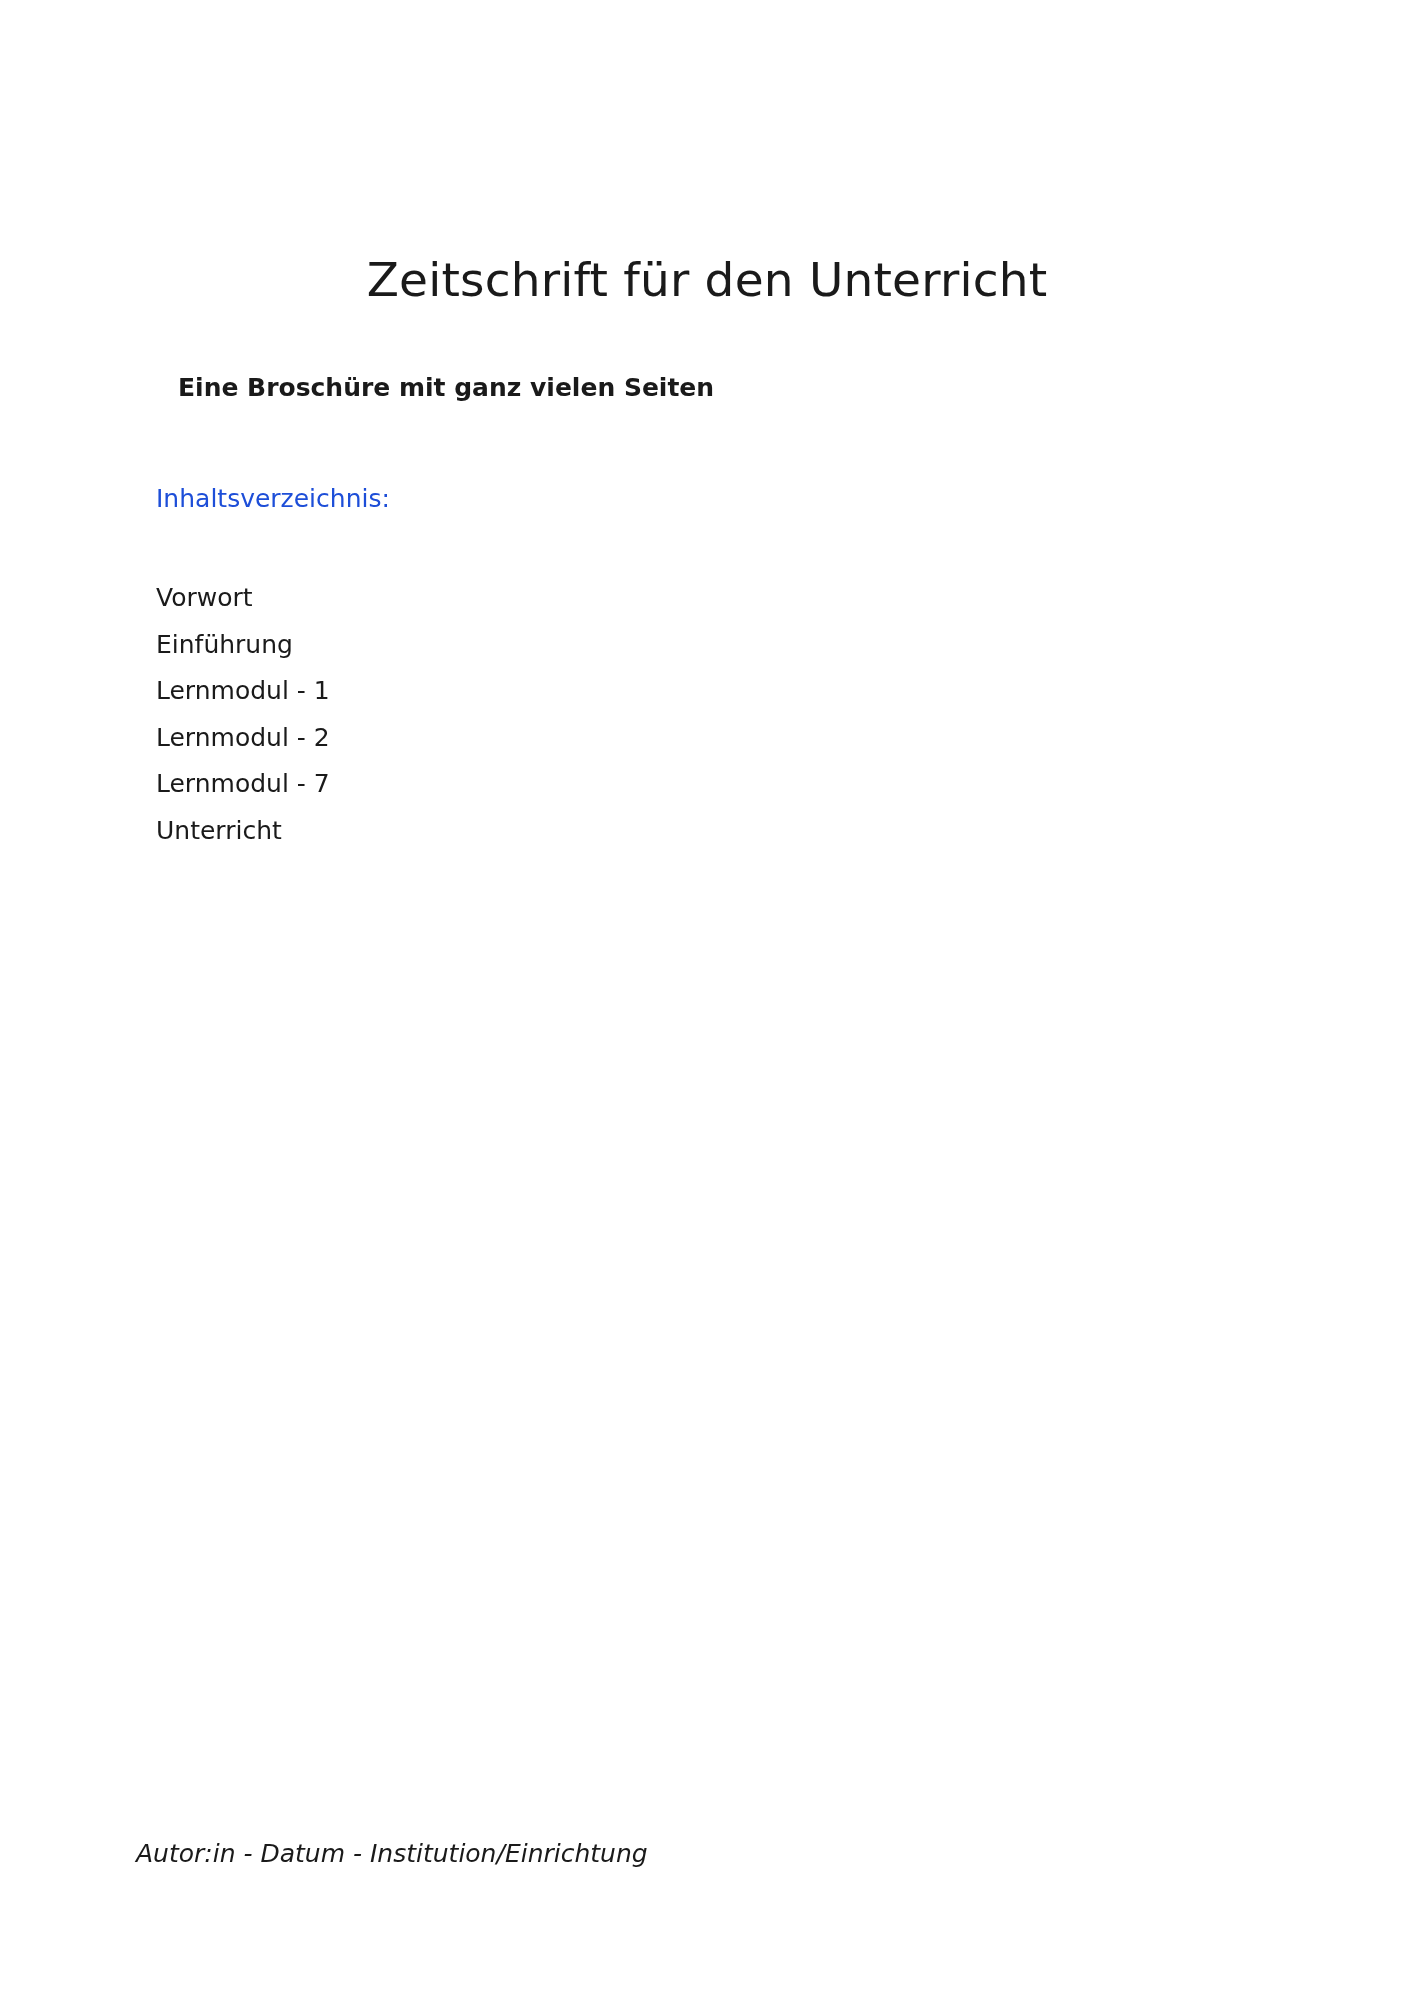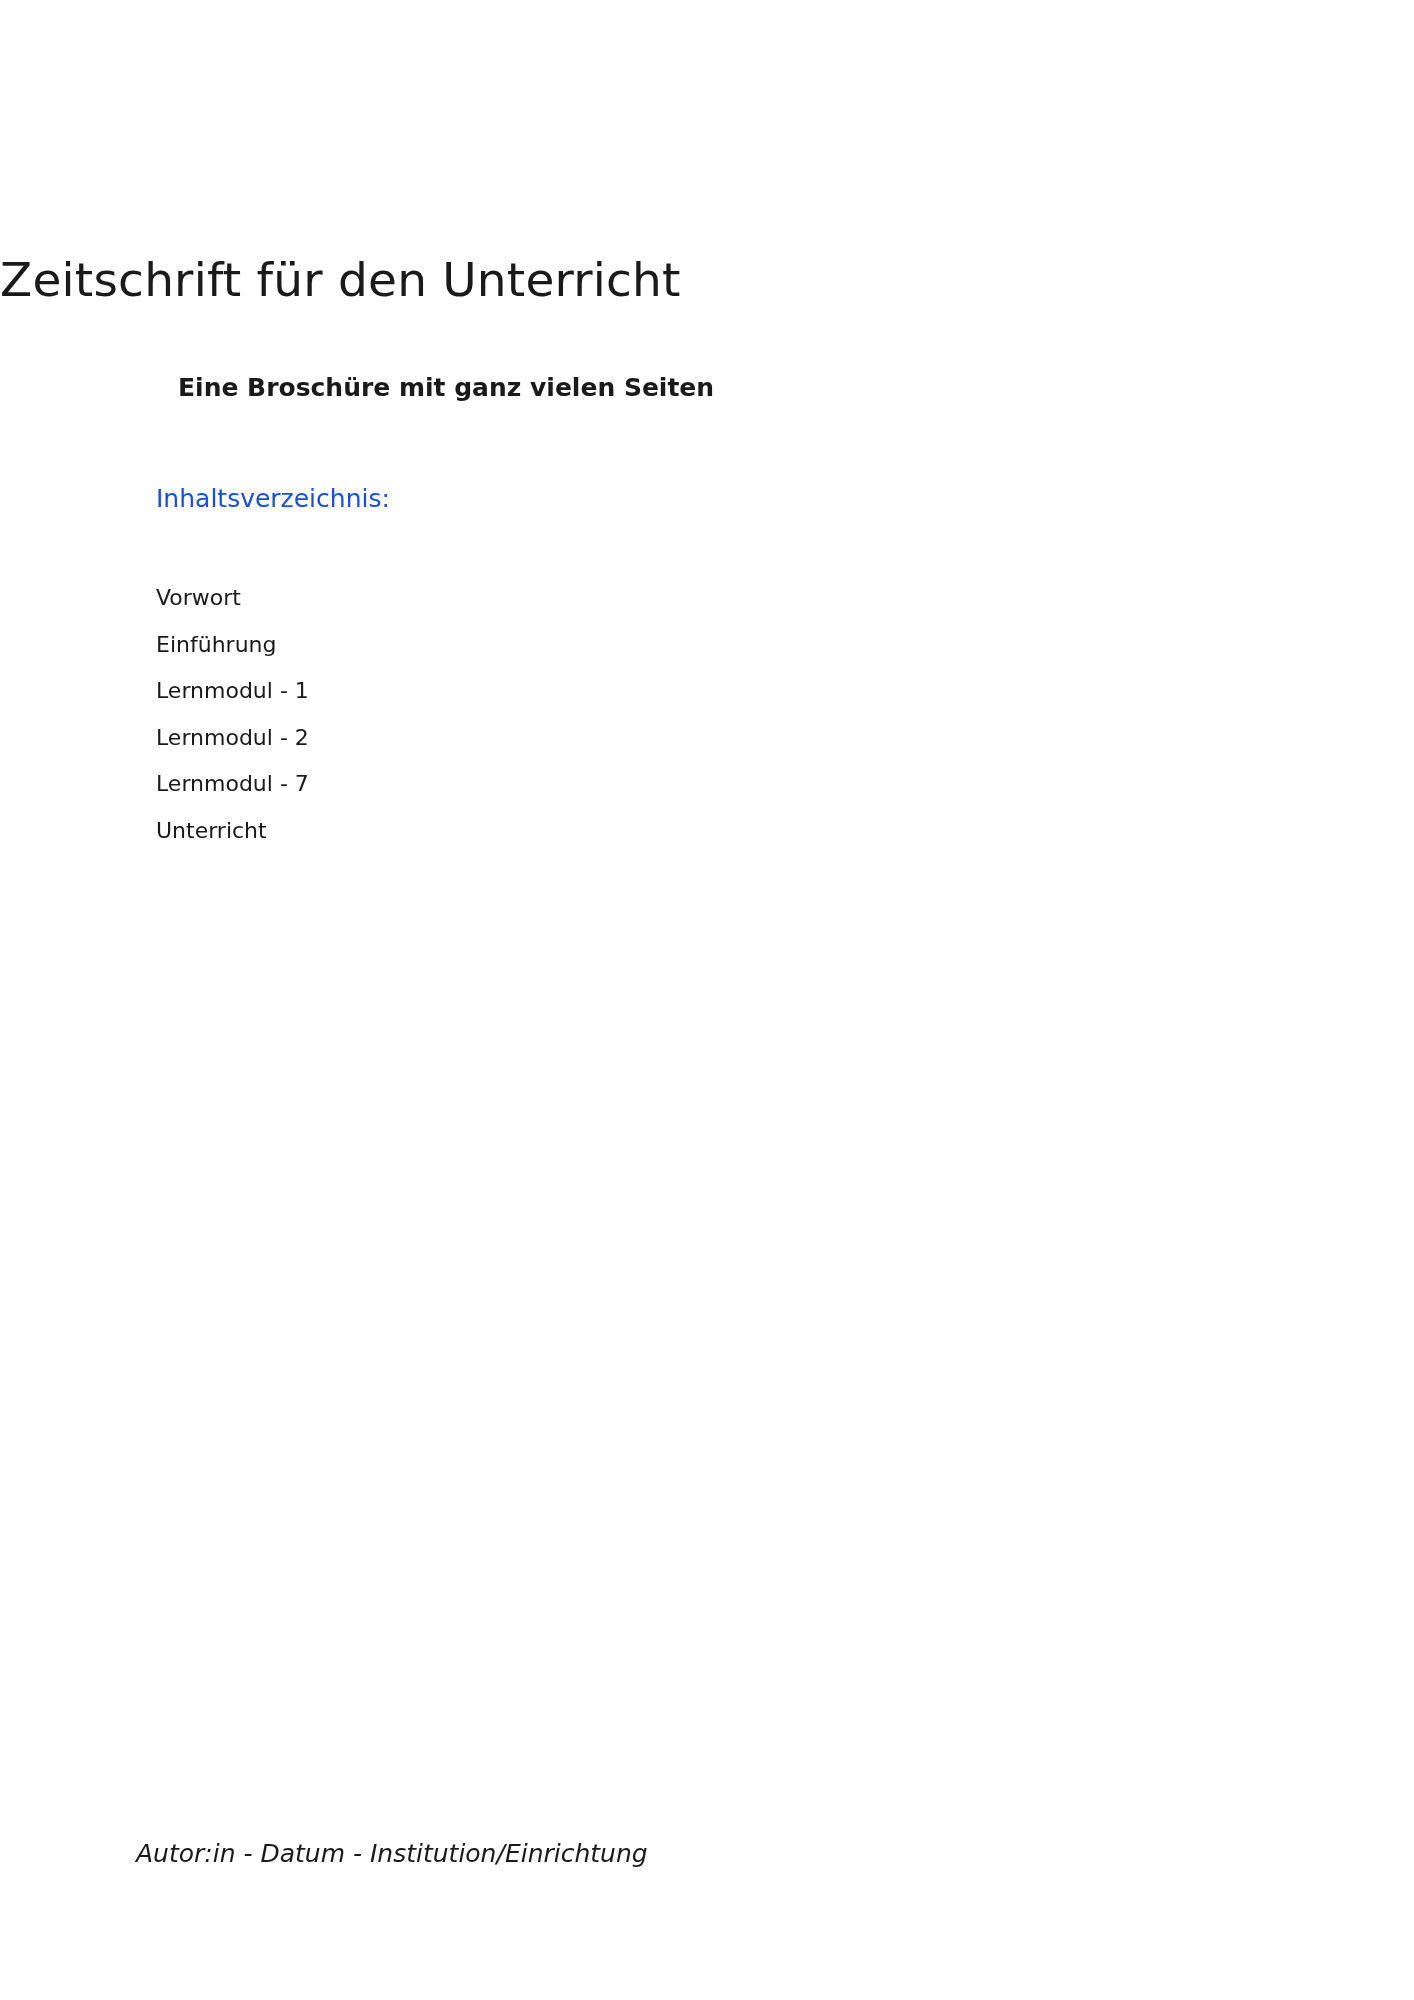--- a/index.html
+++ b/index.html
@@ -20,20 +20,21 @@
     position: absolute;
     inset: 0;
     background: #ffffff;
   }
 
   .doc-title {
     position: absolute;
     top: 222px;
     left: 0;
     width: 100%;
+    text-align: center;
     font-family: "DejaVu Sans", sans-serif;
     font-size: 47px;
     font-weight: 400;
     letter-spacing: 0.2px;
     line-height: 1.15;
     color: #1a1a1a;
     white-space: nowrap;
   }
 
   .doc-subtitle {
@@ -59,21 +60,21 @@
   .toc-list {
     position: absolute;
     top: 575px;
     left: 156px;
     margin: 0;
     padding: 0;
     list-style: none;
   }
 
   .toc-list li {
-    font-size: 22px;
+    font-size: 25px;
     font-weight: 400;
     color: #1a1a1a;
     line-height: 46.5px;
     white-space: nowrap;
   }
 
   .footer-line {
     position: absolute;
     top: 1838px;
     left: 136px;

